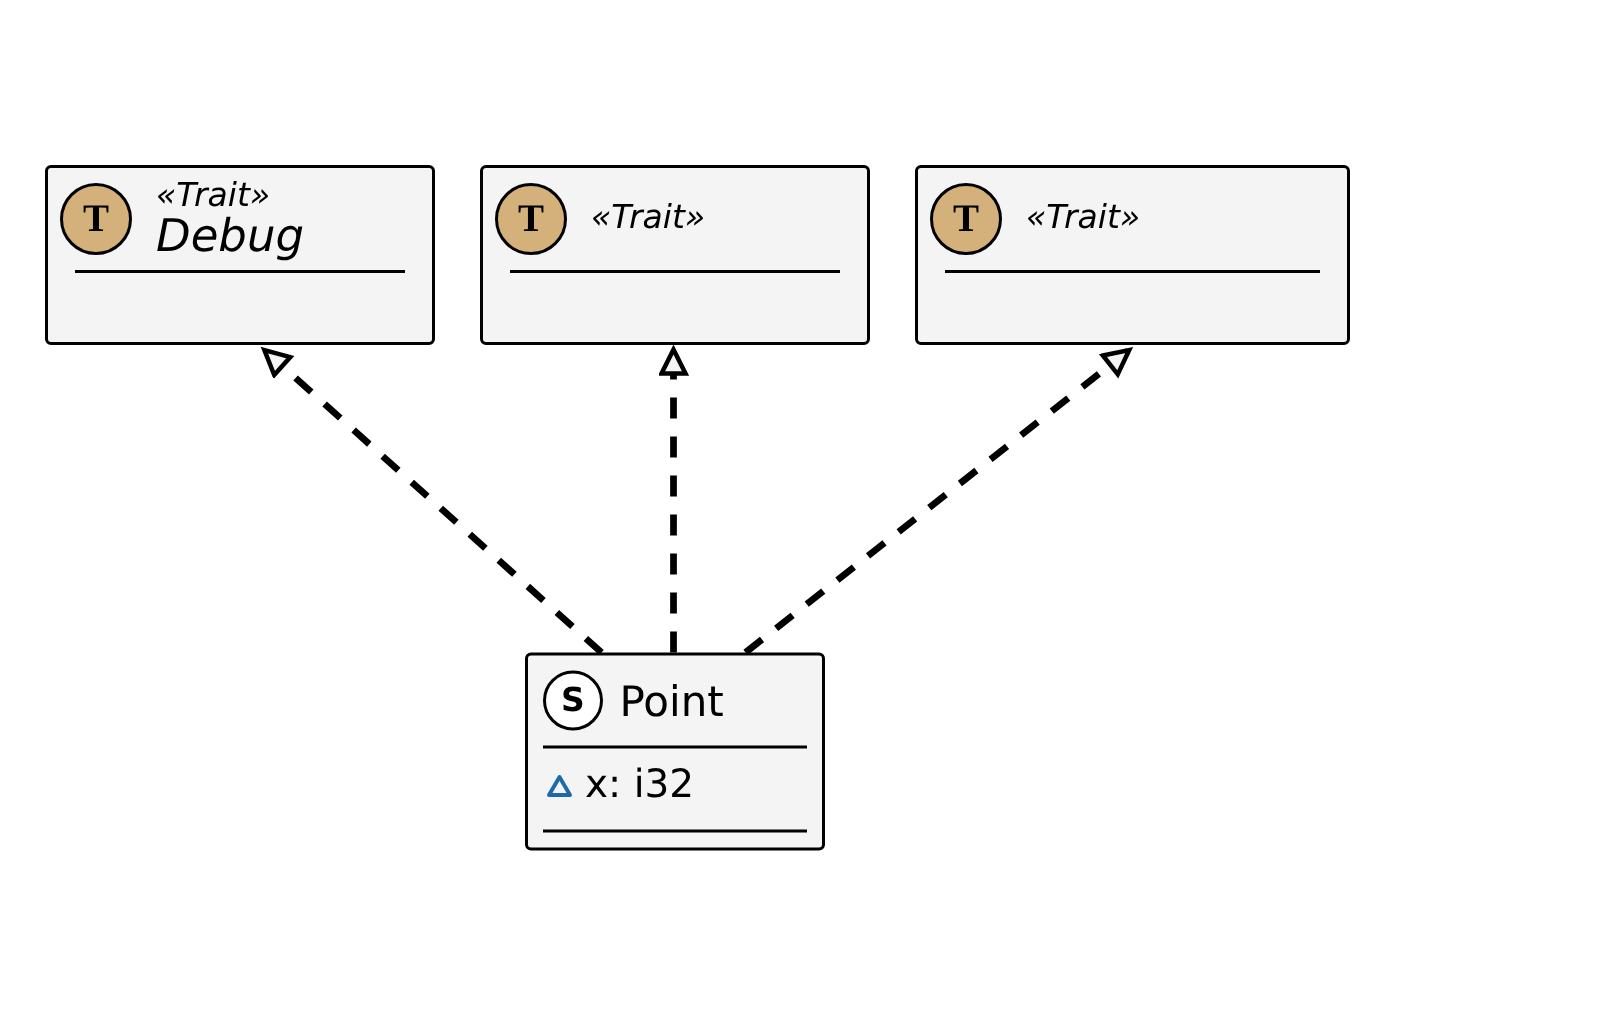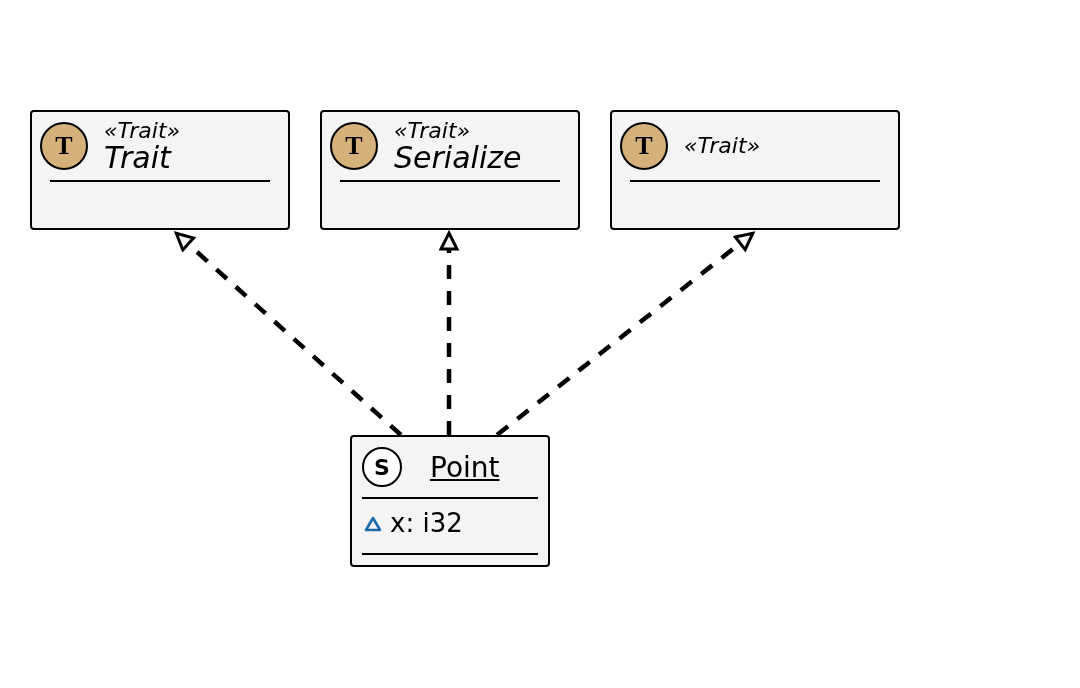--- a/index.html
+++ b/index.html
@@ -93,24 +93,23 @@
     width:40px; height:40px;
     border-radius:50%;
     border:2.5px solid #000;
     display:flex; align-items:center; justify-content:center;
     font-weight:900; font-size:22px;
     font-family: "DejaVu Sans","Helvetica Neue",Arial,sans-serif;
     box-sizing:border-box;
     background:#fff;
   }
   .struct-name {
-    margin-left:28px;
+    margin-left:11px;
     font-size:28px;
     color:#000;
-    text-decoration:underline;
   }
   .field-list {
     padding:6px 10px 10px 12px;
     border-radius:13px;
   }
   .field-row {
     display:flex;
     align-items:center;
     font-size:26px;
     color:#000;
@@ -142,34 +141,33 @@
     <path d="M 497 435 L 752 234" stroke="#000" stroke-width="4.5" fill="none" stroke-dasharray="14 12" marker-end="url(#realize-head)"></path>
   </svg>
 
   <div class="box trait-box" style="left:30px; top:110px; width:260px;">
     <div class="title-row">
       <div class="type-badge badge-trait">
         <span>T</span>
       </div>
       <div class="title-text">
         <div class="stereotype">«Trait»</div>
-        <div class="name">Trait</div>
+        <div class="name">Debug</div>
       </div>
     </div>
     <div class="sep"></div>
   </div>
 
   <div class="box trait-box" style="left:320px; top:110px; width:260px;">
     <div class="title-row">
       <div class="type-badge badge-trait">
         <span>T</span>
       </div>
       <div class="title-text">
         <div class="stereotype">«Trait»</div>
-        <div class="name">Serialize</div>
       </div>
     </div>
     <div class="sep"></div>
   </div>
 
   <div class="box trait-box" style="left:610px; top:110px; width:290px;">
     <div class="title-row">
       <div class="type-badge badge-trait">
         <span>T</span>
       </div>

